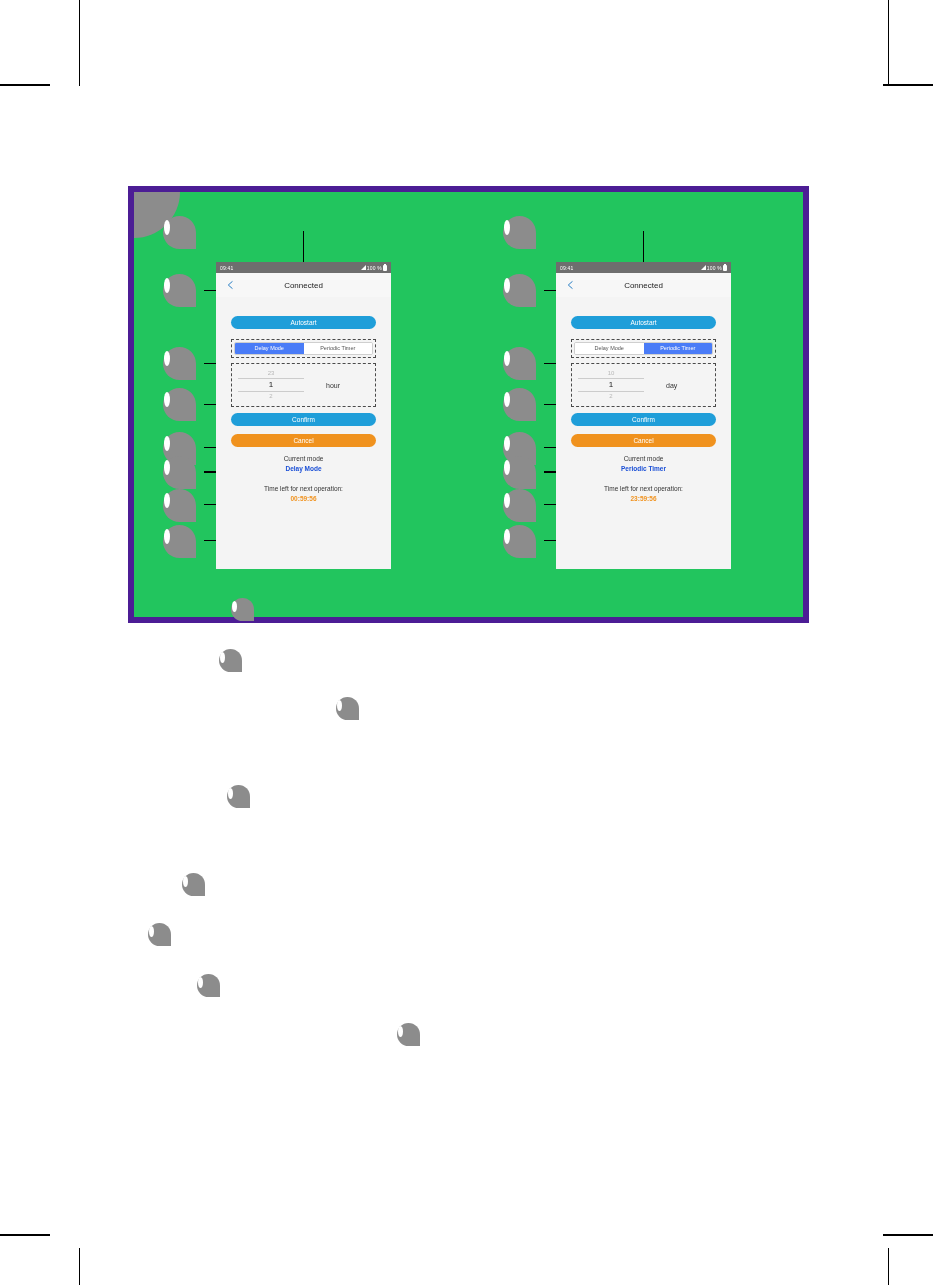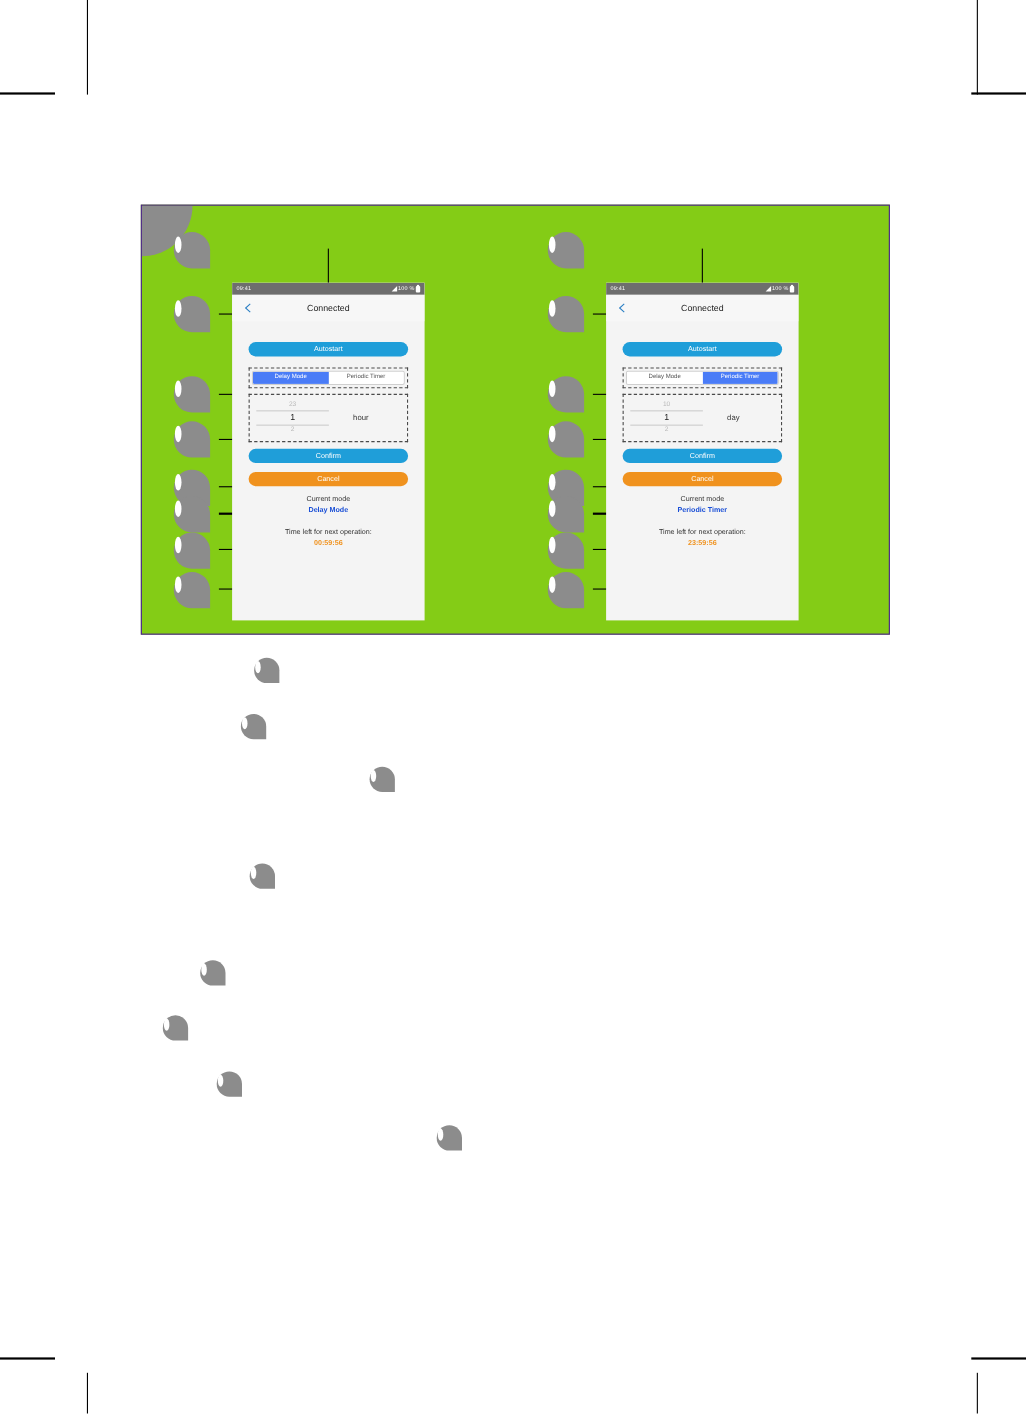--- a/index.html
+++ b/index.html
@@ -19,24 +19,24 @@
   .crop-mark { position: absolute; background: #000; }
   .cm-v { width: 1px; height: 86px; }
   .cm-h { height: 2px; width: 50px; }
 
   
   #figure-frame {
     position: absolute;
     left: 128px;
     top: 186px;
     width: 681px;
-    height: 391px;
-    border: 1px solid #4c1d95;
+    height: 437px;
+    border: 6px solid #4c1d95;
     box-sizing: border-box;
-    background: #84cc16;
+    background: #22c55e;
     overflow: hidden;
   }
   #corner-wedge {
     position: absolute;
     left: 0; top: 0;
     width: 46px; height: 46px;
     background: #8c8c8c;
     border-radius: 0 0 46px 0;
   }
 

